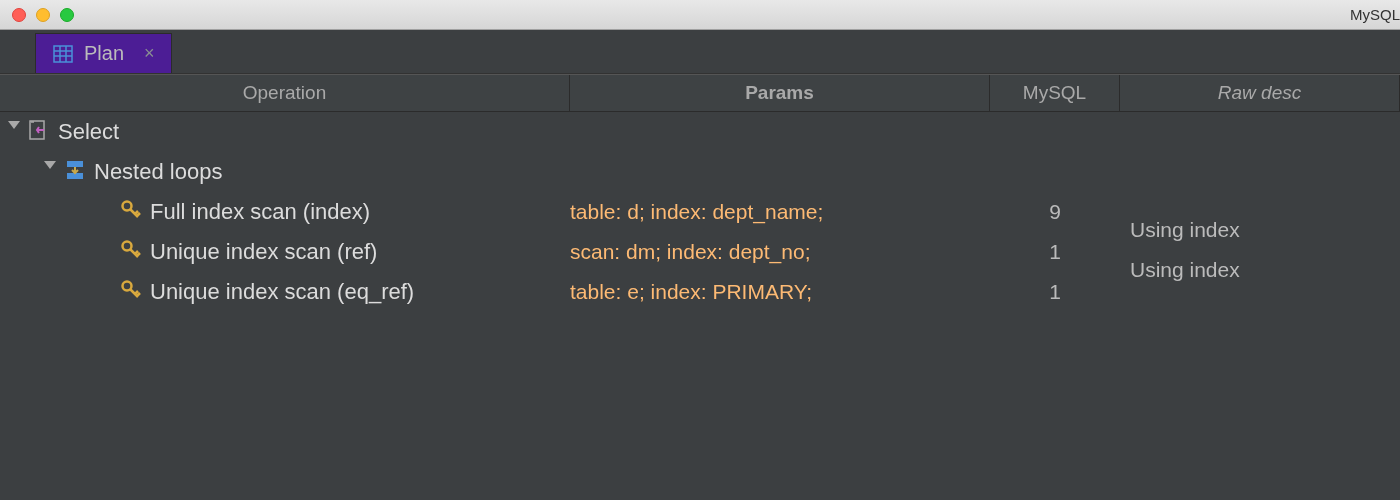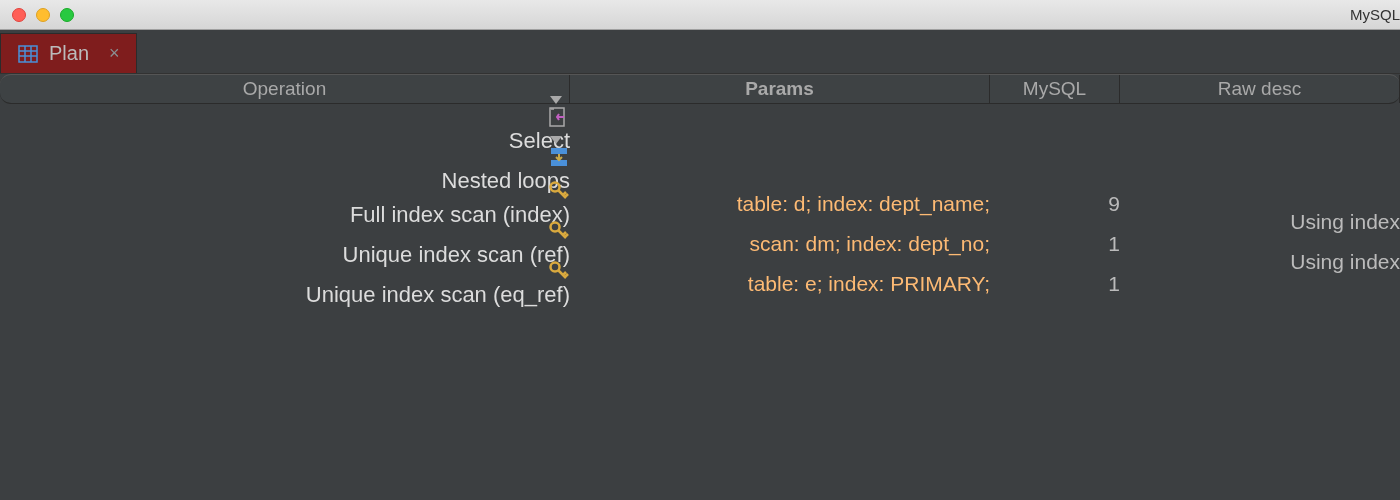--- a/index.html
+++ b/index.html
@@ -9,35 +9,35 @@
     .titlebar { height:30px; background:linear-gradient(#e8e8e8,#d6d6d6); border-bottom:1px solid #a0a0a0; position:relative; display:flex; align-items:center; }
     .traffic { display:flex; gap:10px; margin-left:12px; }
     .tl { width:14px; height:14px; border-radius:50%; }
     .tl.close { background:#ff5f57; border:1px solid #e0443e; }
     .tl.min   { background:#ffbd2e; border:1px solid #dea123; }
     .tl.max   { background:#28c940; border:1px solid #1aab29; }
     .title { position:absolute; left:0; right:0; text-align:right; font-size:15px; color:#333; pointer-events:none; }
 
     
     .tabbar { height:44px; background:#3c3f41; display:flex; align-items:flex-end; border-bottom:1px solid #323232; }
-    .tab { display:flex; align-items:center; gap:10px; padding:8px 16px; background:#7f1d1d; border:1px solid #2b2b2b; border-bottom:none; color:#bbbbbb; font-size:20px; }
+    .tab { display:flex; align-items:center; gap:10px; padding:8px 16px; background:#4c1d95; border:1px solid #2b2b2b; border-bottom:none; color:#bbbbbb; font-size:20px;margin-left:35px; }
     .tab .close { color:#8a8f92; font-size:18px; margin-left:10px; cursor:pointer; }
 
     
-    .header-row { display:flex; height:30px; background:#3e4244; border-top:1px solid #555; border-bottom:1px solid #2b2b2b;border-radius:11px; }
+    .header-row { display:flex; height:38px; background:#3e4244; border-top:1px solid #555; border-bottom:1px solid #2b2b2b; }
     .hcell { border-right:1px solid #2b2b2b; color:#a9a9a9; font-size:19px; display:flex; align-items:center; justify-content:center; }
     .col-op     { width:570px; }
     .col-params { width:420px;font-weight:bold; }
     .col-rows   { width:130px; }
-    .col-raw    { flex:1; }
+    .col-raw    { flex:1;font-style:italic; }
 
     
     .rows { }
     .row { display:flex; height:40px; align-items:center; }
-    .cell { display:flex; align-items:flex-end;flex-direction:column; }
+    .cell { display:flex; align-items:flex-start; }
     .cell.op     { width:570px; }
     .cell.params { width:420px; color:#fdba74; font-size:21px; }
     .cell.rows   { width:130px; color:#bbbbbb; font-size:21px; justify-content:center; }
     .cell.raw    { flex:1; color:#bbbbbb; font-size:21px; padding-left:10px;margin-top:36px; }
 
     .indent { display:inline-block; }
     .ind0 { width:10px; }
     .ind1 { width:46px; }
     .ind2 { width:120px; }
 

